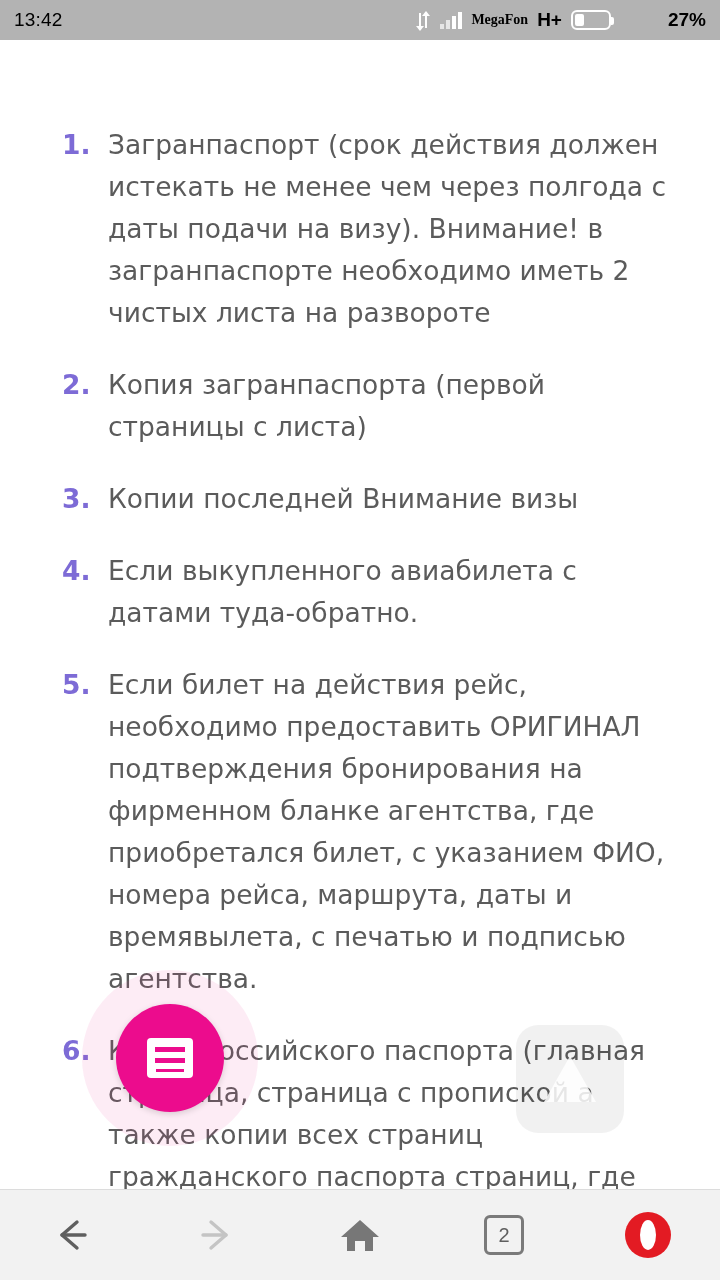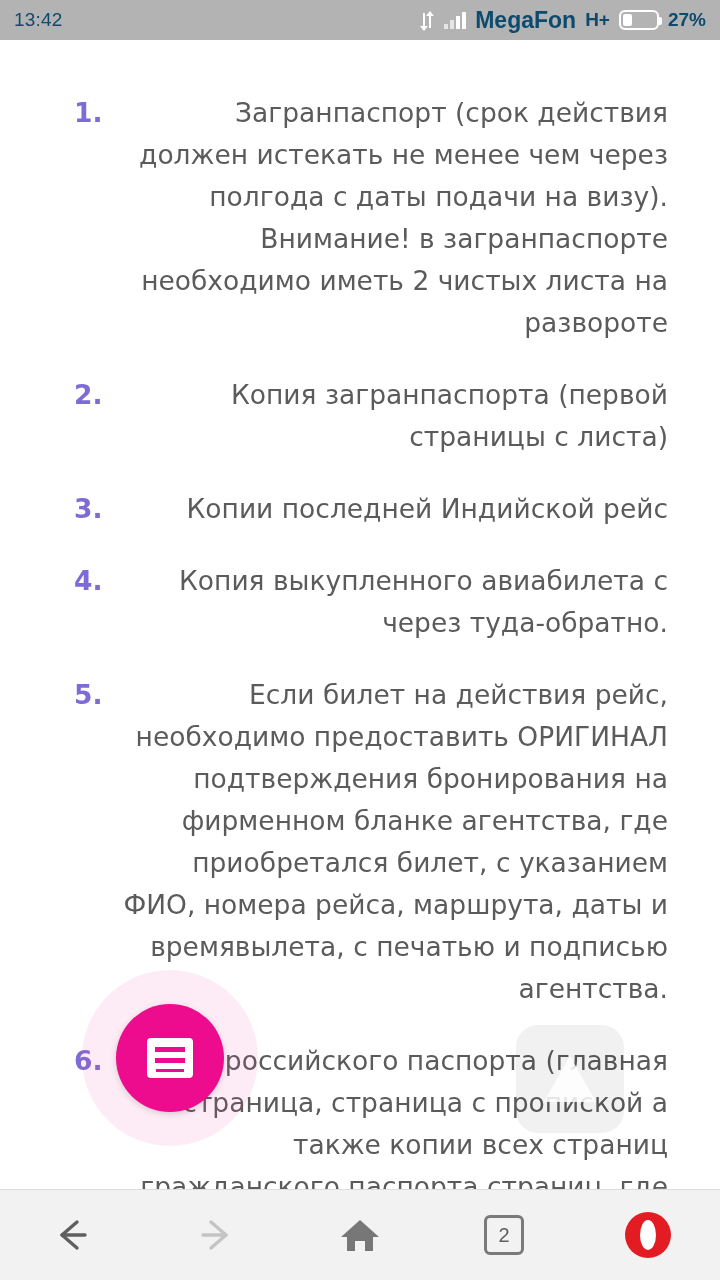--- a/index.html
+++ b/index.html
@@ -20,51 +20,52 @@
     position: absolute;
     top: 0; left: 0;
     width: 720px;
     height: 40px;
     background: #b3b3b3;
     display: flex;
     align-items: center;
     justify-content: space-between;
     padding: 0 14px;
     box-sizing: border-box;
-    color: #0c4a6e;
+    color: #000000;
   }
   .status-left {
     display: flex;
     align-items: center;
     gap: 8px;
   }
   .status-clock {
     font-size: 19px;
     font-family: "Liberation Sans", sans-serif;
     letter-spacing: .2px;
   }
   .status-right {
     display: flex;
     align-items: center;
     gap: 9px;
   }
   .carrier {
-    font-size: 23px;
-    font-family: Liberation Sans, sans-serif;
+    font-size: 14px;
+    font-family: Liberation Serif, serif;
     font-weight: bold;
   }
   .net-type {
     font-size: 19px;
     font-family: "Liberation Sans", sans-serif;
     font-weight: bold;
   }
   .battery-pct {
     font-size: 19px;
     font-family: "Liberation Sans", sans-serif;
     font-weight: bold;
+    margin-left: 48px;
   }
   .icon-updown {
     display: inline-block;
     width: 16px; height: 20px;
     position: relative;
   }
   .icon-updown:before, .icon-updown:after {
     content: "";
     position: absolute;
     width: 2px;
@@ -127,24 +128,23 @@
   .page {
     position: absolute;
     top: 40px; left: 0;
     width: 720px;
     height: 1150px;
     background: #ffffff;
     overflow: hidden;
   }
   ol.doc-list {
     list-style: none;
-    margin: 12px;
-    padding: 40px 40px 0 62px;
+    margin: 0;
+    padding: 84px 40px 0 62px;
     counter-reset: item;
-    text-align: right;
   }
   ol.doc-list li {
     position: relative;
     counter-increment: item;
     color: #5b5b5b;
     font-size: 26.5px;
     line-height: 42px;
     margin-bottom: 30px;
     padding-left: 46px;
     font-family: "DejaVu Sans", sans-serif;
@@ -295,22 +295,22 @@
         <span class="fill"></span>
       </span>
     <span class="battery-pct">27%</span>
   </div>
 </div>
 
 <div class="page">
   <ol class="doc-list">
     <li>Загранпаспорт (срок действия должен истекать не менее чем через полгода с даты подачи на визу). Внимание! в загранпаспорте необходимо иметь 2 чистых листа на развороте</li>
     <li>Копия загранпаспорта (первой страницы с листа)</li>
-    <li>Копии последней Индийской рейс</li>
-    <li>Копия выкупленного авиабилета с через туда-обратно.</li>
+    <li>Копии последней Внимание визы</li>
+    <li>Если выкупленного авиабилета с датами туда-обратно.</li>
     <li>Если билет на действия рейс, необходимо предоставить ОРИГИНАЛ подтверждения бронирования на фирменном бланке агентства, где приобретался билет, с указанием ФИО, номера рейса, маршрута, даты и времявылета, с печатью и подписью агентства.</li>
     <li>Копия российского паспорта (главная страница, страница с пропиской а также копии всех страниц гражданского паспорта страниц, где есть отметки</li>
   </ol>
 
   <div class="watermark">
     <span class="tri"></span>
   </div>
 
   <div class="fab-halo"></div>
   <div class="fab">

